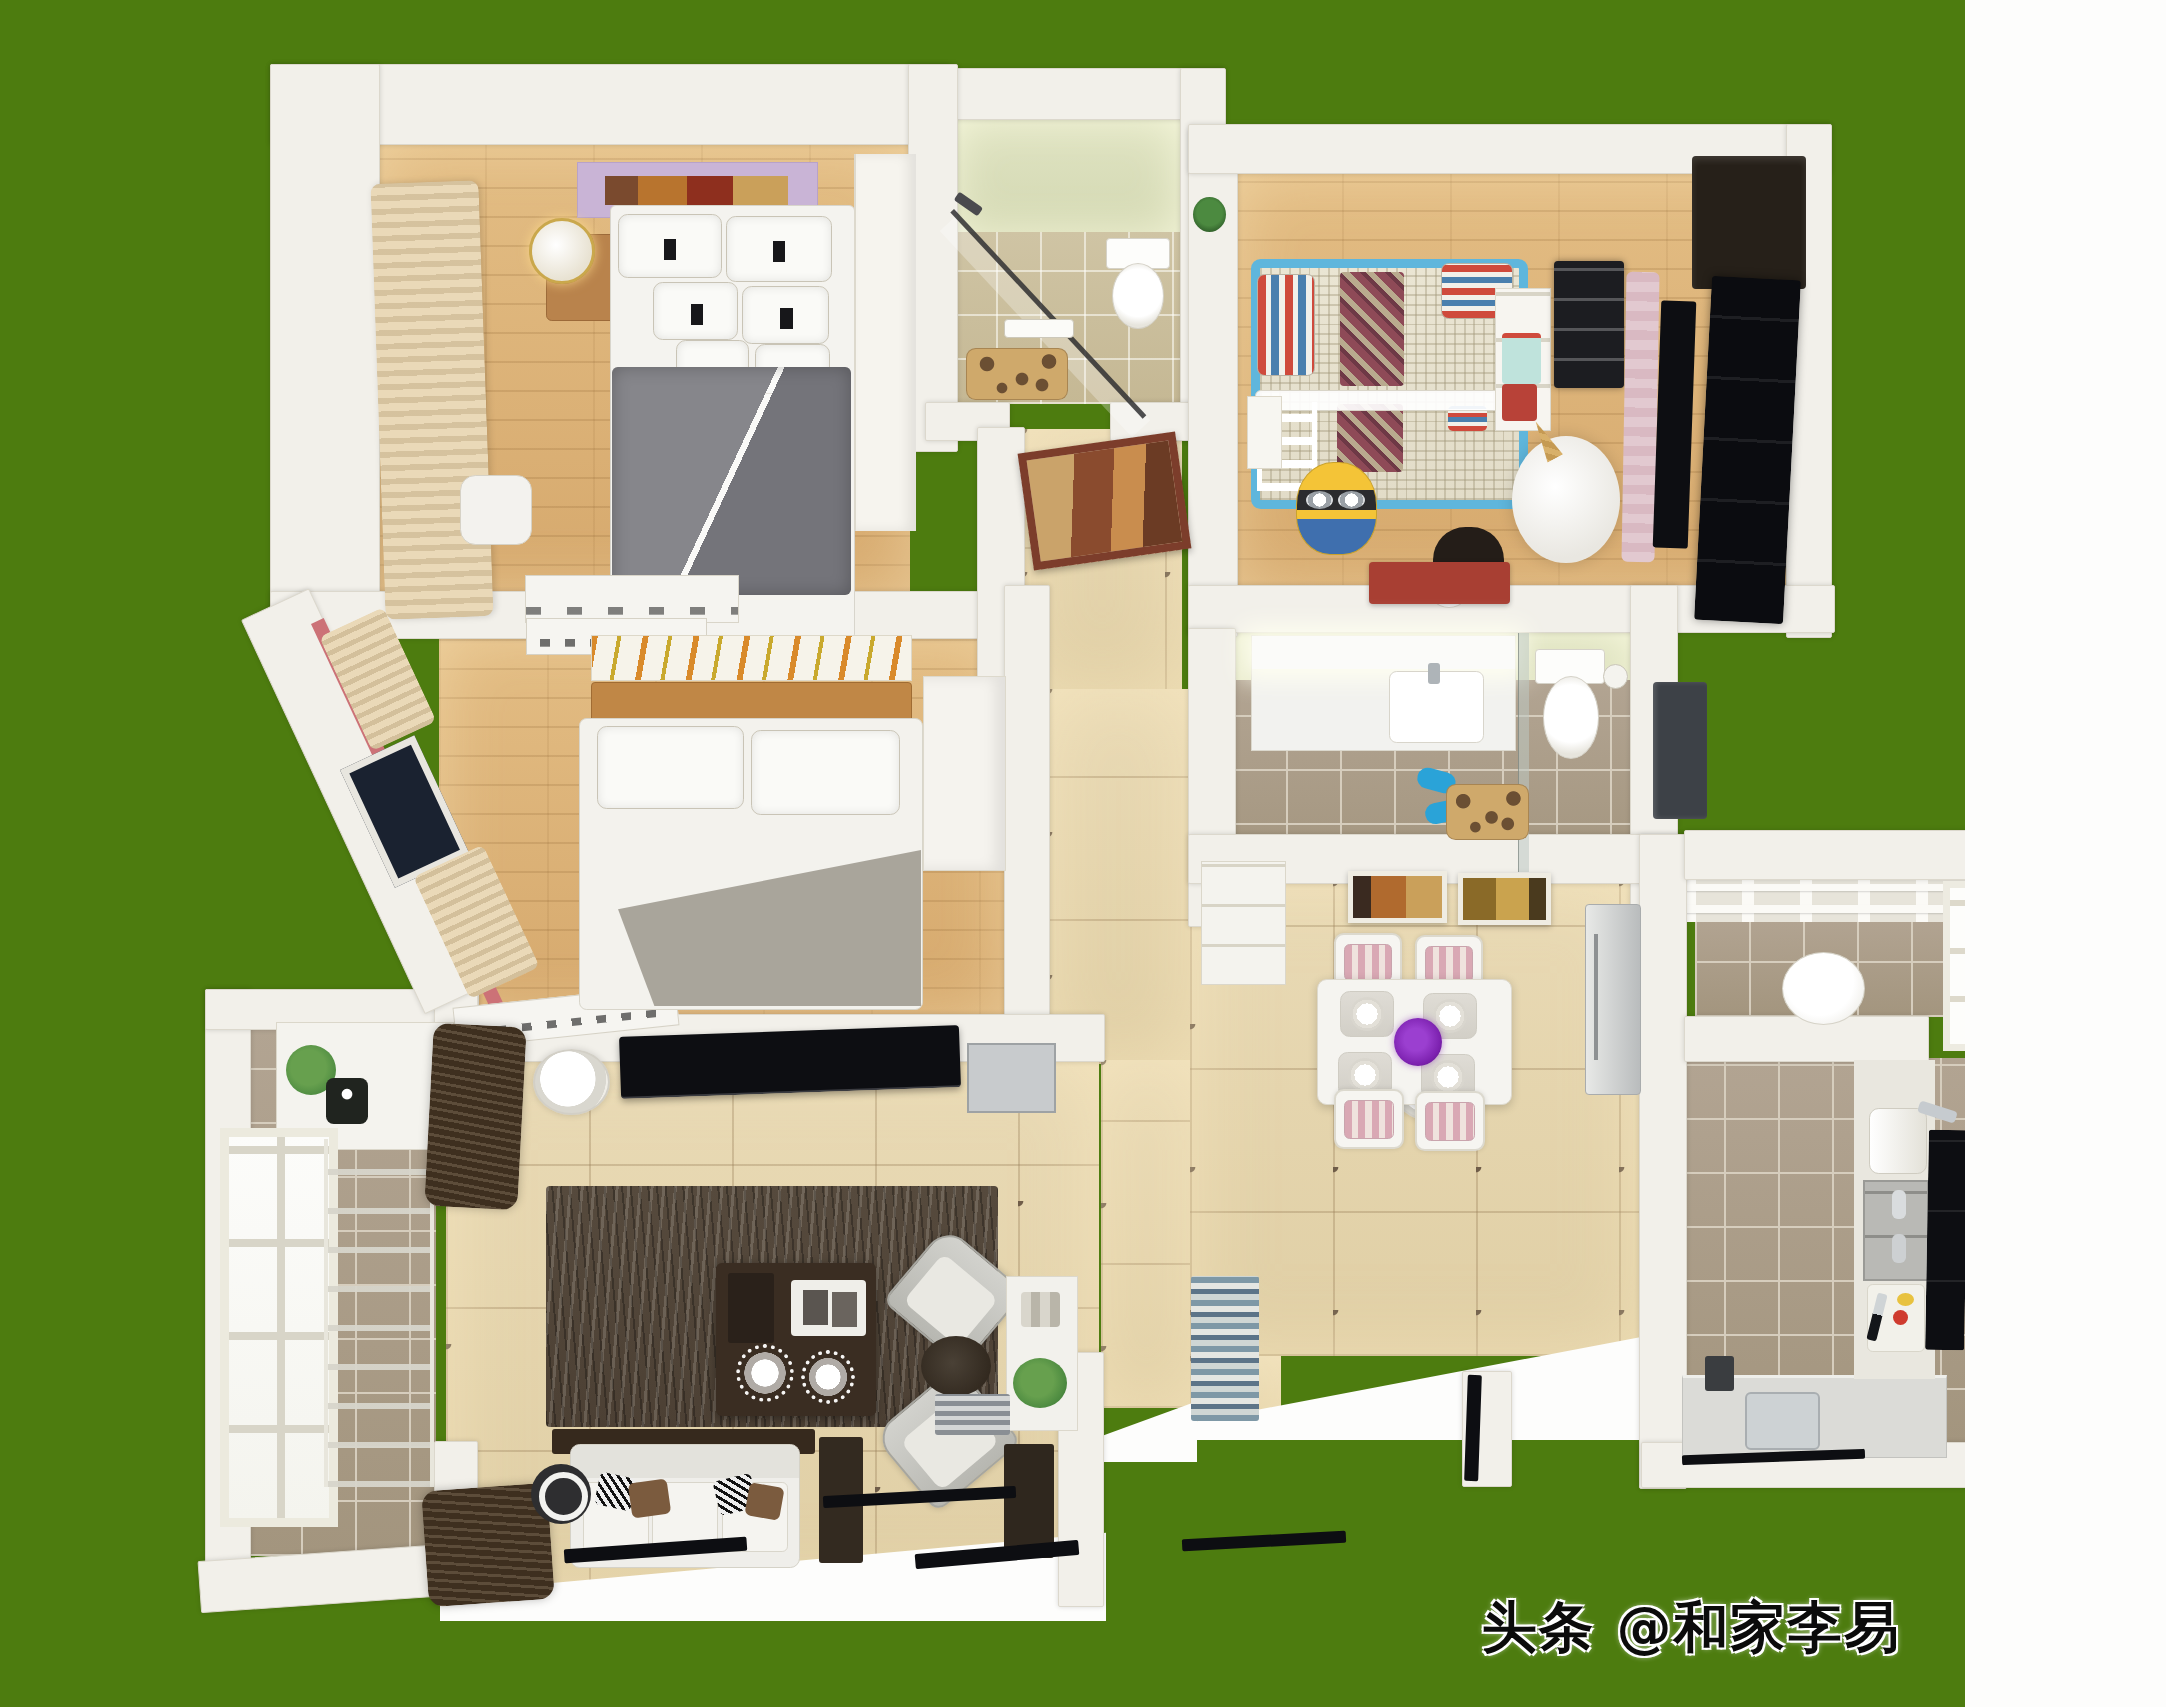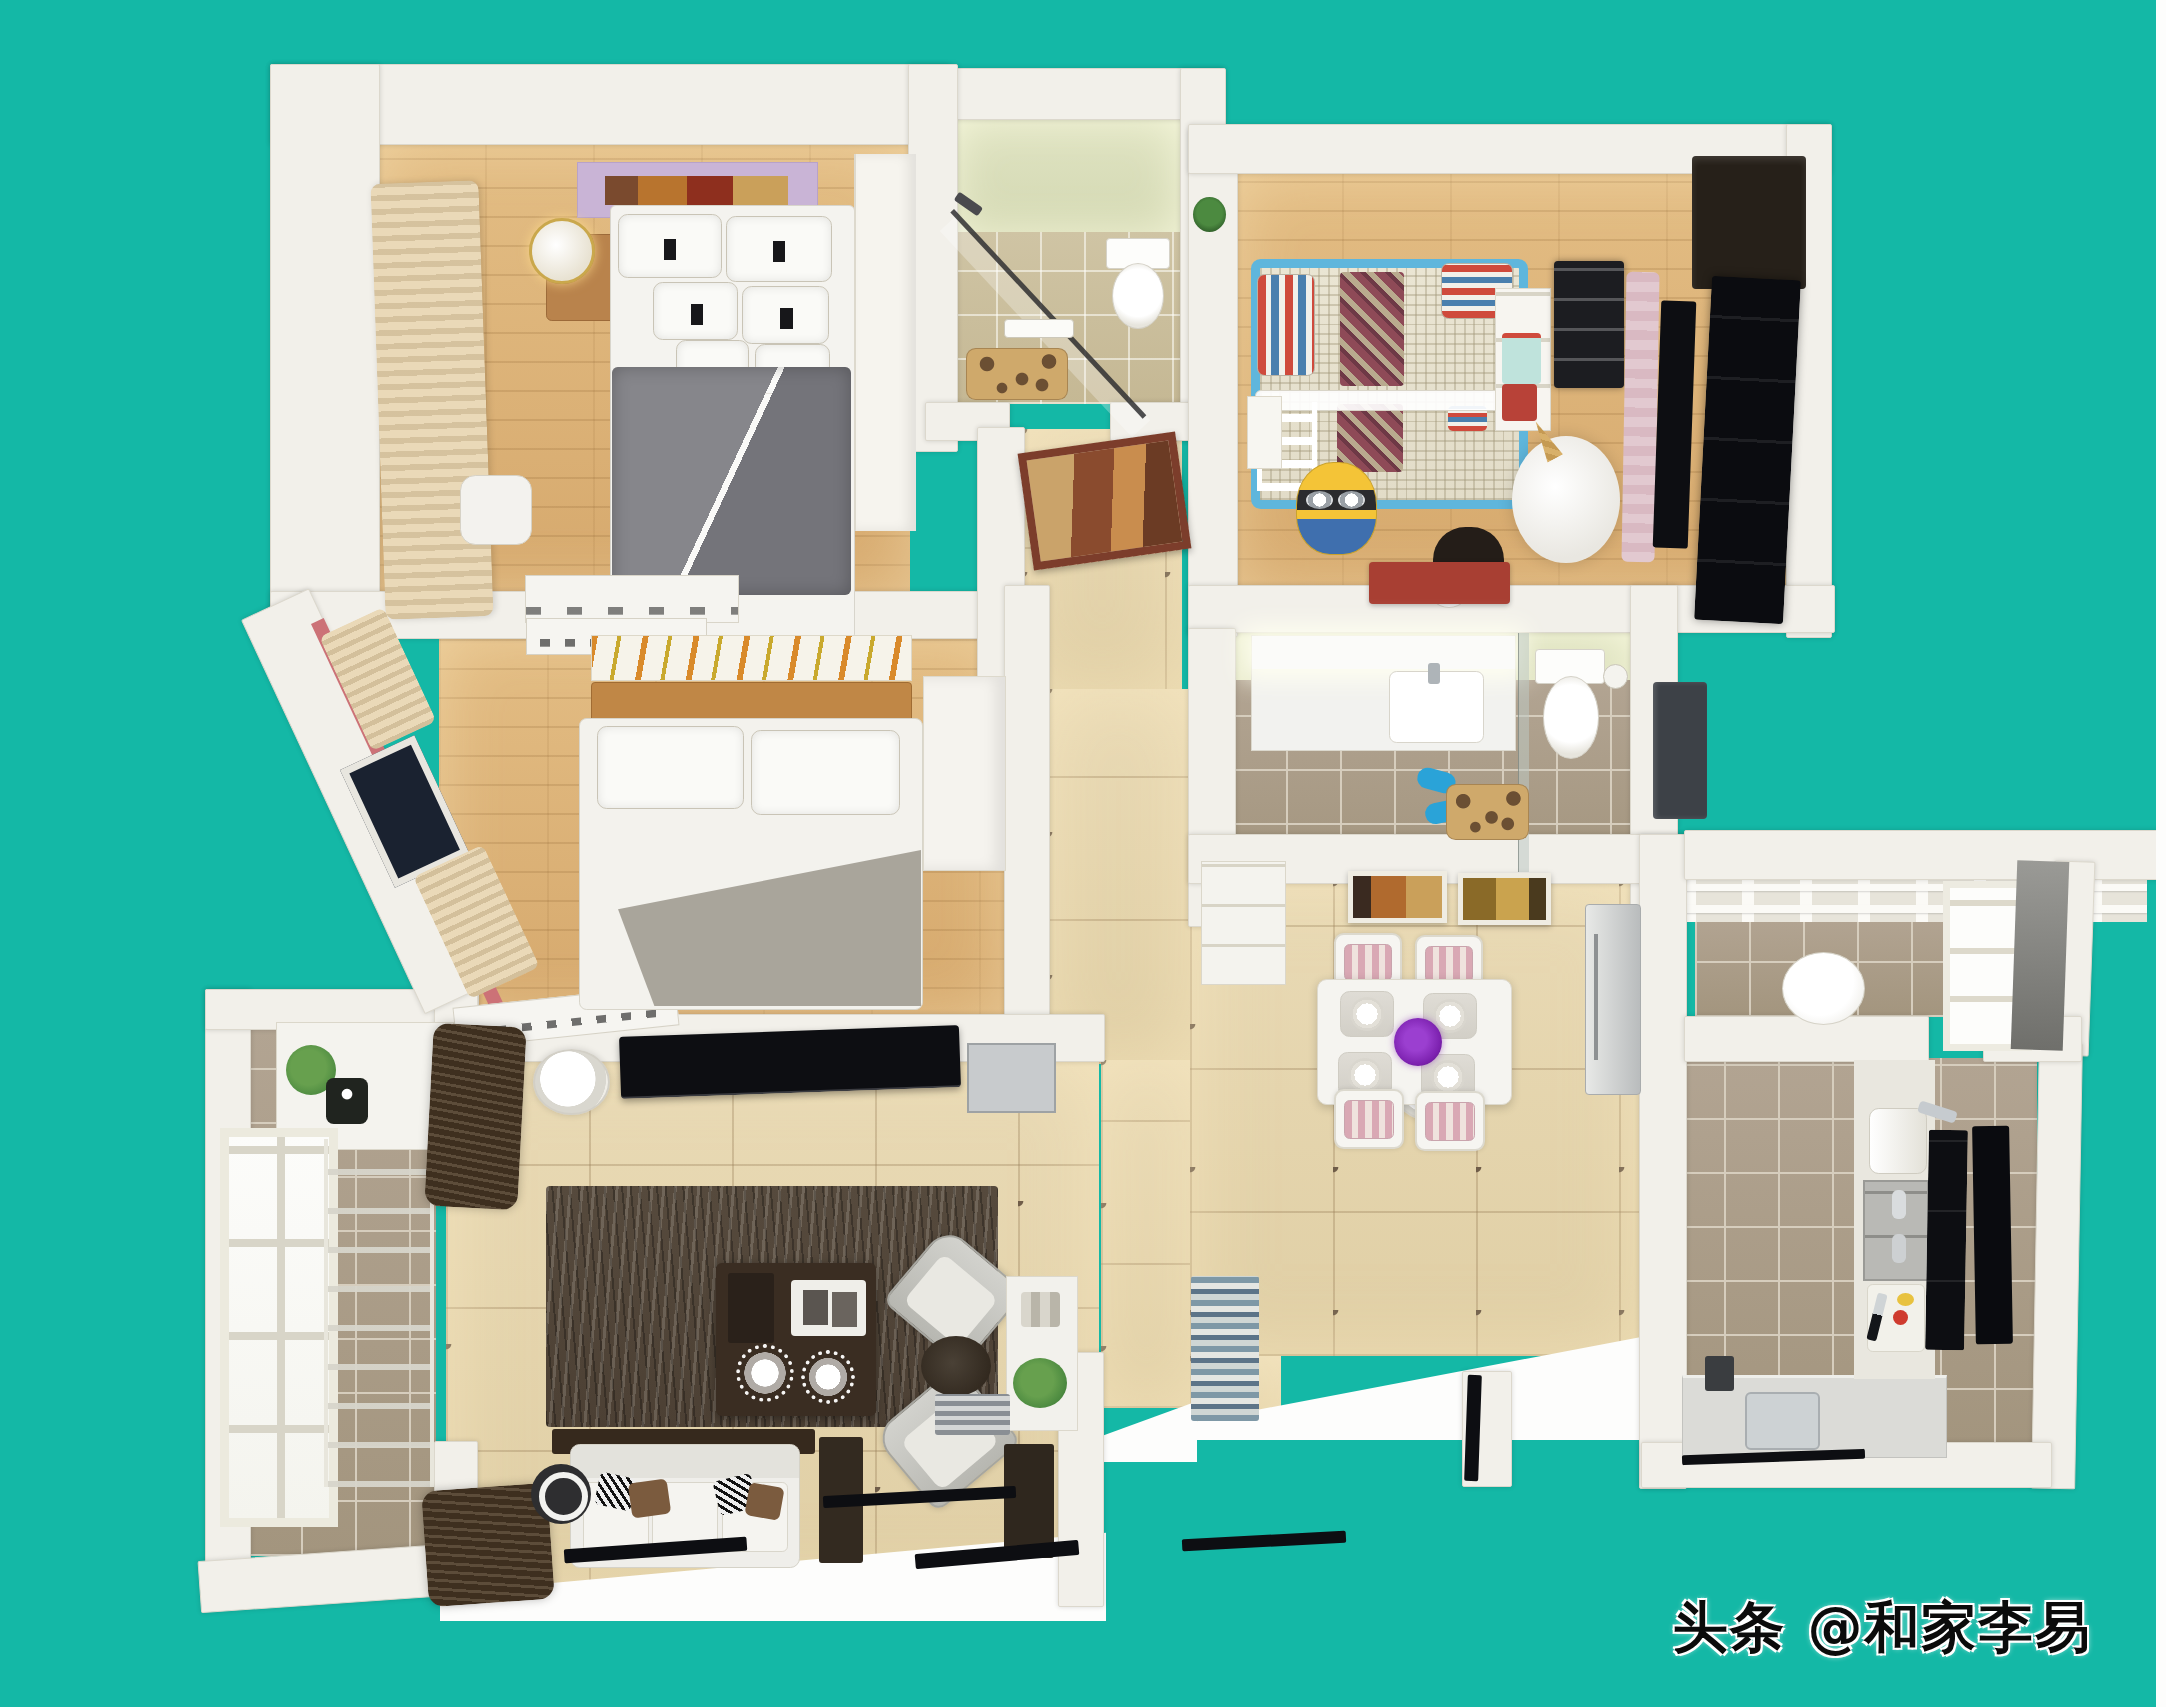--- a/index.html
+++ b/index.html
@@ -1,16 +1,16 @@
 <!DOCTYPE html>
 <html style="--wall: #f2f0ea; --wallEdge: #dcd8cd; --wood: #e3bd84; --tileBeige: #e9dab5; --diamond: #6f5d49; --tileGray: #b2a492; --tileGrayLine: #d6cdbd; --bathTile: #cfc4a4; --greenWall: #e0e4c3; --rug: #564a3d; --cream: #ead9b8; --darkWood: #3c2e20; --black: #0d0e12; --blue: #5fb6dc; --red: #c2453a; --maroon: #8e4a57; --yellow: #f4c437; --purple: #7d22b0; --teal: #2aa3d8; --steel: #c7cbce; --pinkCloth: #e2c9d0; --lavender: #c9b4d6; --counter: #dbdbd7; --giraffeBase: #cfa96b; --giraffeSpot: #6b4f33; --bedWood: #c08746; --sofaWhite: #efeeea; --blanketGray: #83838a; --pinkStripe: #cc7277; --green: #4c8a40;"><head>
 <meta charset="utf-8">
 <style>
   html,body{margin:0;padding:0;background:#fdfdfc;font-family:"DejaVu Sans","Liberation Sans",sans-serif;}
-  #plan{position:relative;width:2156px;height:1707px;background:#14b8a6;overflow:hidden;}
+  #plan{position:relative;width:1965px;height:1707px;background:#4d7c0f;overflow:hidden;}
   .abs{position:absolute;}
   .wall{position:absolute;background:var(--wall);border:1px solid var(--wallEdge);box-shadow:0 0 5.8px rgba(0,0,0,.15);border-radius:1.9px;}
   .wood{background-image:repeating-linear-gradient(0deg,rgba(120,78,30,.16) 0 1.9px,transparent 1.9px 29px),repeating-linear-gradient(90deg,rgba(120,78,30,.09) 0 1.9px,transparent 1.9px 108px),linear-gradient(180deg,var(--wood),#d6a96d);box-shadow:inset 0 0 68px rgba(255,240,200,.45);}
   .tile{background-image:radial-gradient(circle 5.8px at 0 0,var(--diamond) 4.8px,transparent 5.8px),repeating-linear-gradient(0deg,rgba(151,124,86,.33) 0 1.9px,transparent 1.9px 143px),repeating-linear-gradient(90deg,rgba(151,124,86,.33) 0 1.9px,transparent 1.9px 143px),linear-gradient(180deg,var(--tileBeige),#e0cfa5);background-size:143px 143px,auto,auto,auto;box-shadow:inset 0 0 77px rgba(255,240,200,.5);}
   .gtile{background-image:repeating-linear-gradient(0deg,var(--tileGrayLine) 0 1.9px,transparent 1.9px 54px),repeating-linear-gradient(90deg,var(--tileGrayLine) 0 1.9px,transparent 1.9px 54px),linear-gradient(180deg,var(--tileGray),#a3957e);}
   .btile{background-image:repeating-linear-gradient(0deg,rgba(255,255,250,.55) 0 1.9px,transparent 1.9px 44px),repeating-linear-gradient(90deg,rgba(255,255,250,.55) 0 1.9px,transparent 1.9px 44px),linear-gradient(180deg,var(--bathTile),#c5b894);}
   .green{background:linear-gradient(180deg,var(--greenWall),#d3d8b2);box-shadow:inset 0 0 48px rgba(255,255,230,.8);}
   .pillow{position:absolute;background:#fafaf7;border:1.9px solid #c9c4b6;border-radius:9.7px;box-shadow:inset 0 0 9.7px rgba(0,0,0,.10);}
   .tag{position:absolute;width:12.6px;height:21px;background:#17171a;left:44%;top:38%;}
   .giraffe{position:absolute;background-color:var(--giraffeBase);border-radius:9.7px;background-image:radial-gradient(circle 7.7px at 20% 30%,var(--giraffeSpot) 6.8px,transparent 7.7px),radial-gradient(circle 6.8px at 55% 60%,var(--giraffeSpot) 5.8px,transparent 6.8px),radial-gradient(circle 7.7px at 82% 25%,var(--giraffeSpot) 6.8px,transparent 7.7px),radial-gradient(circle 5.8px at 35% 78%,var(--giraffeSpot) 4.8px,transparent 5.8px),radial-gradient(circle 6.8px at 75% 72%,var(--giraffeSpot) 5.8px,transparent 6.8px);border:1.9px solid rgba(110,80,45,.4);}

